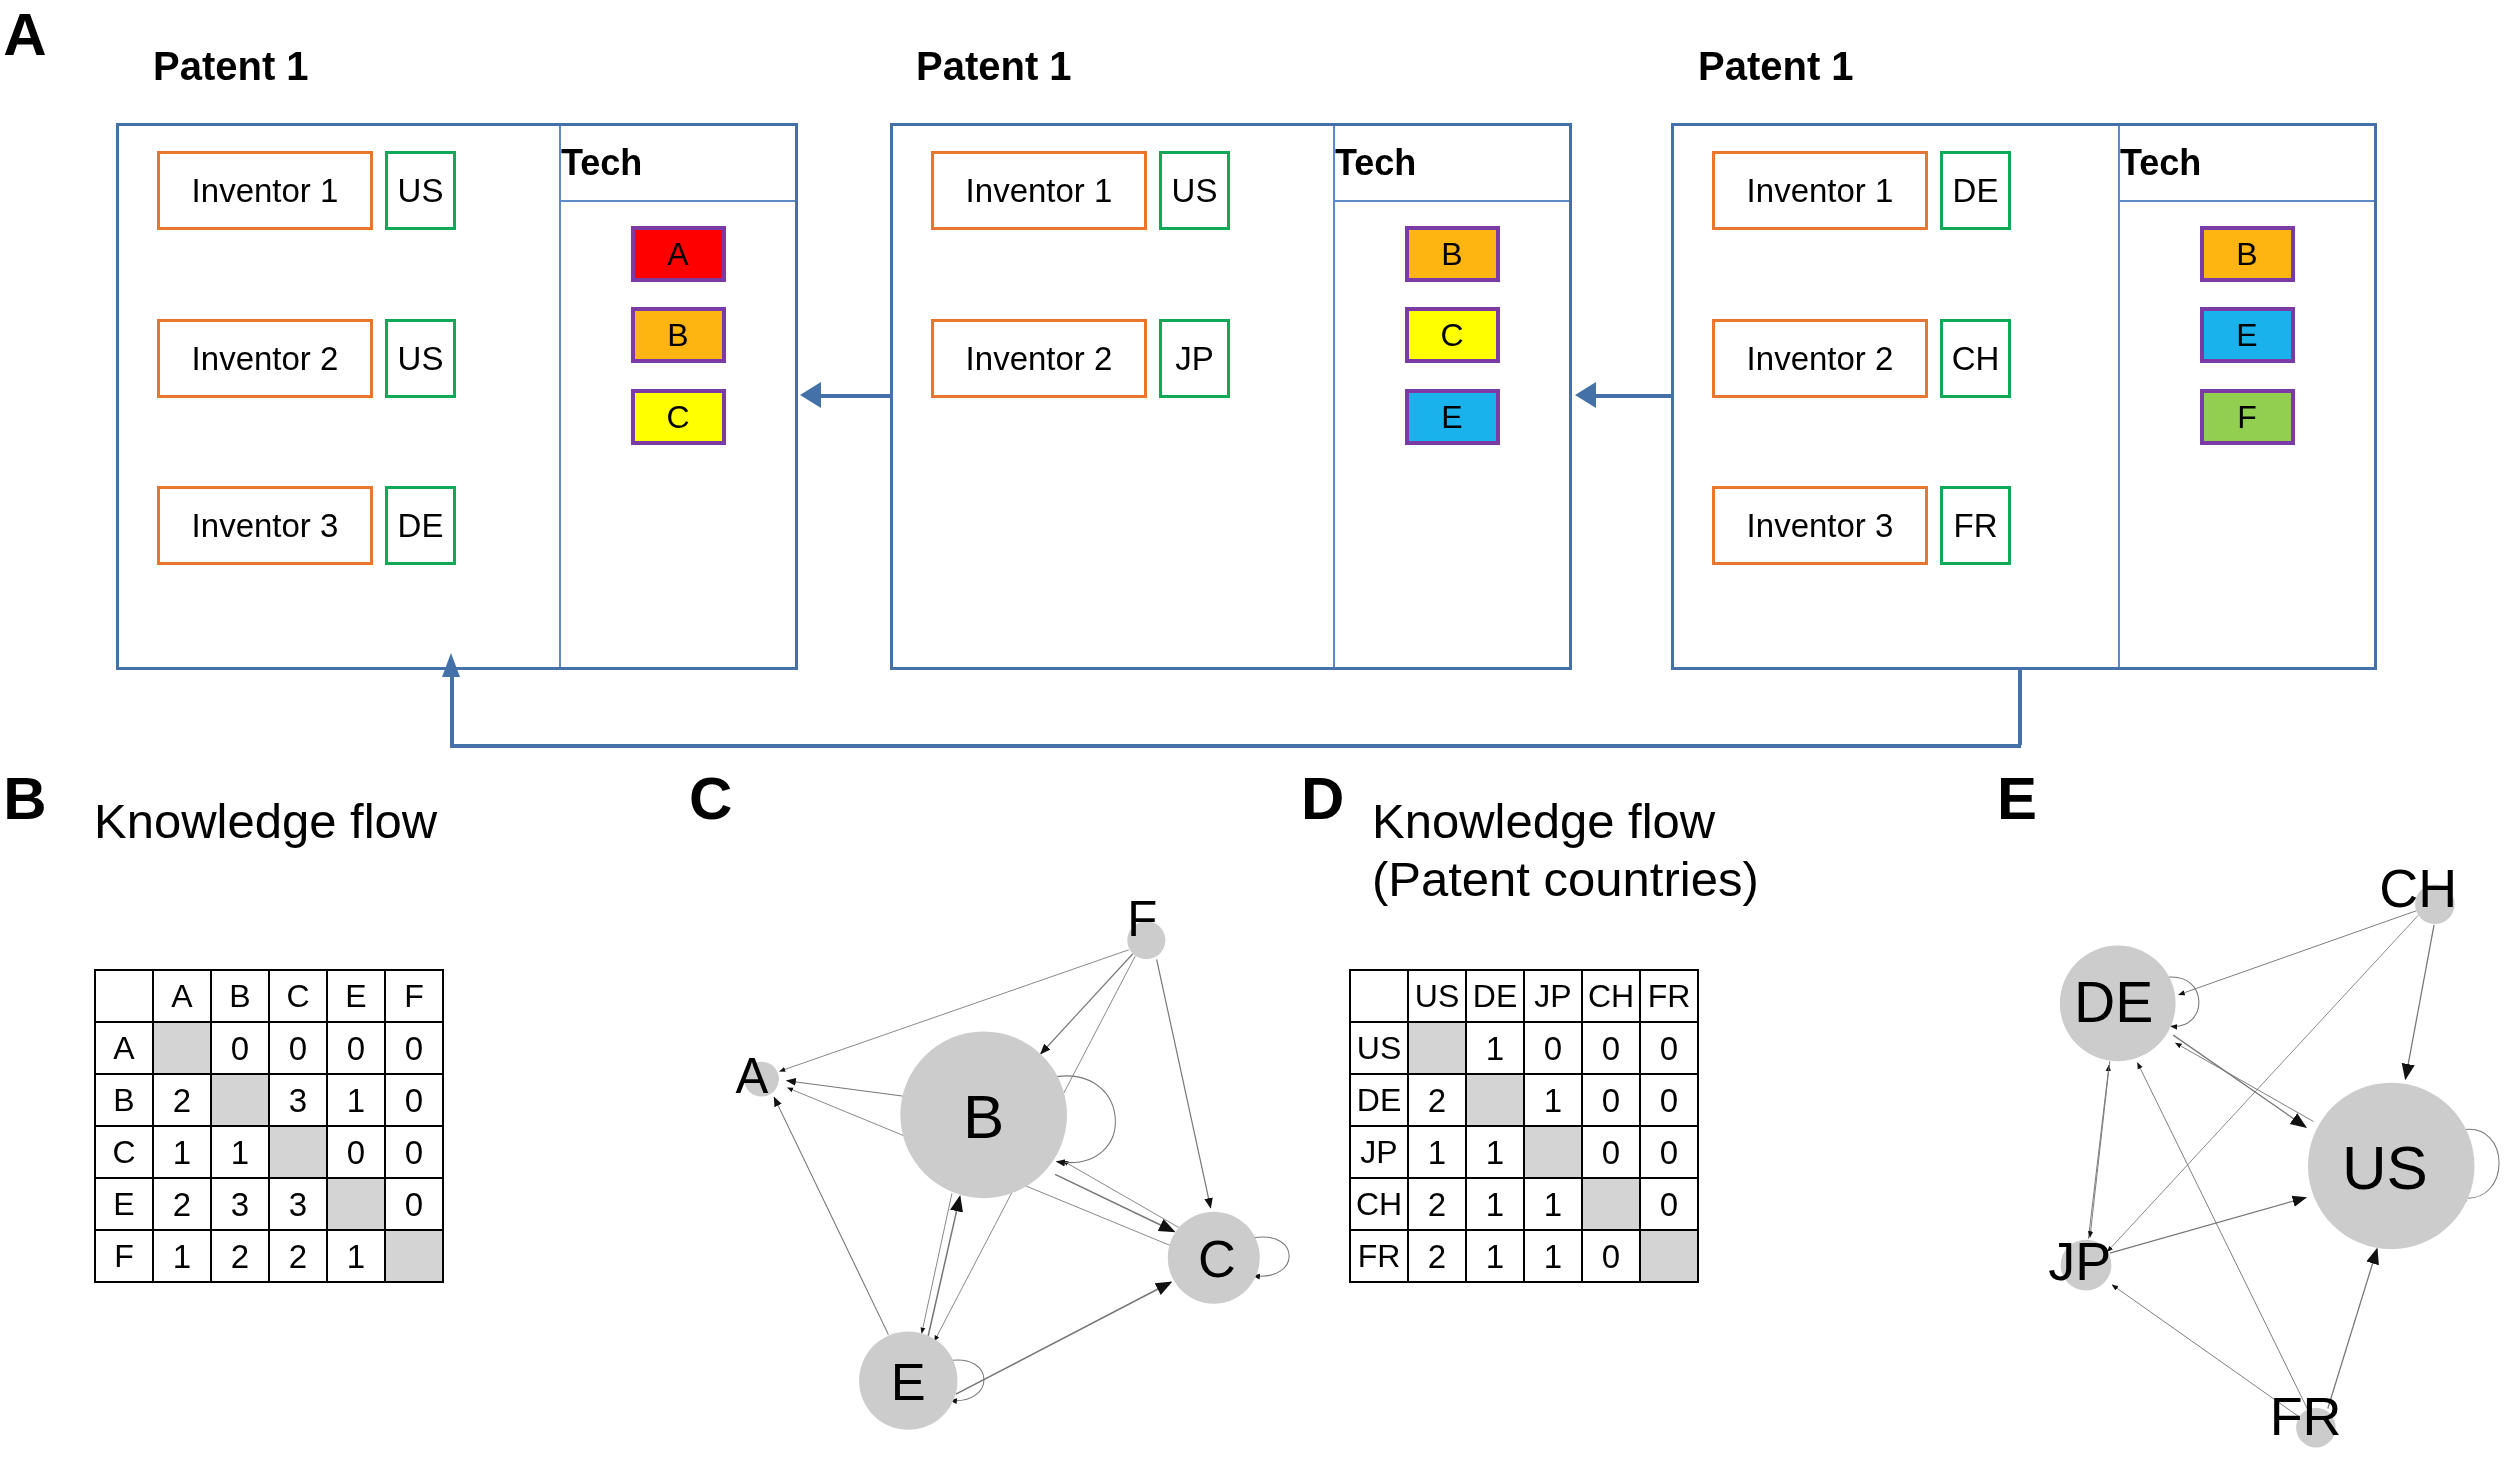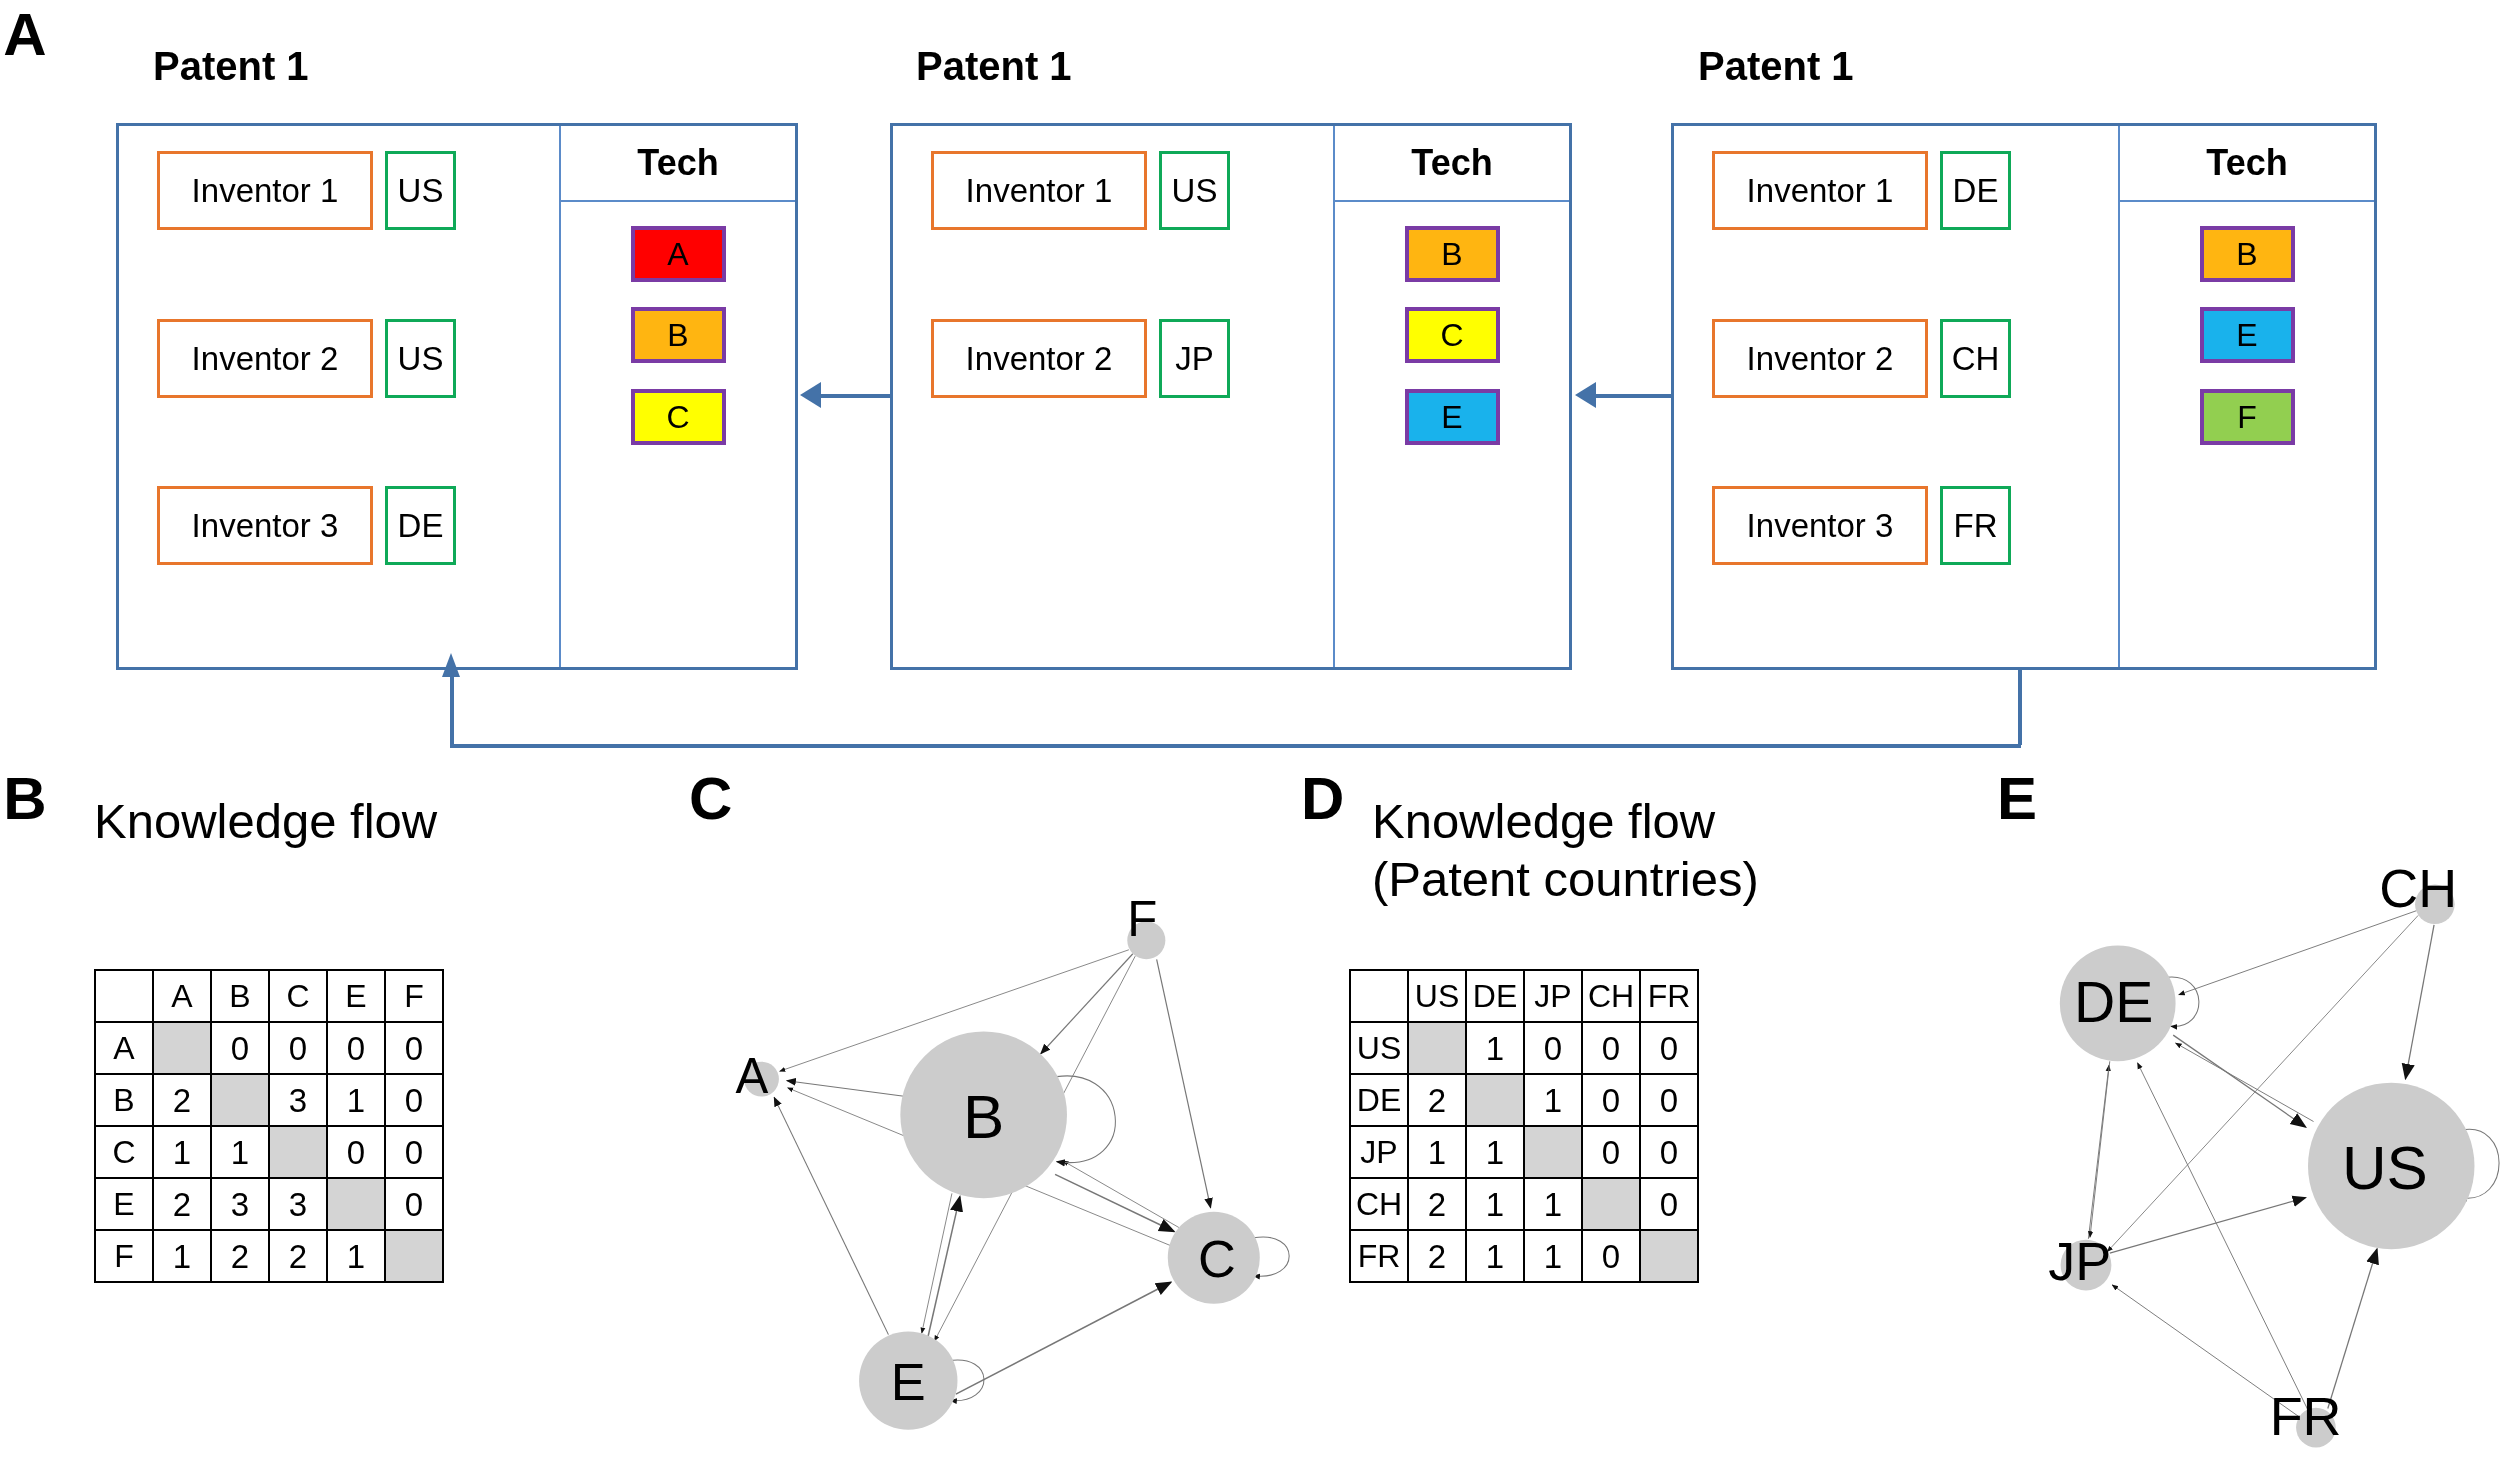--- a/index.html
+++ b/index.html
@@ -6,21 +6,21 @@
   body{width:2512px;height:1468px;position:relative;font-family:"Liberation Sans",sans-serif;color:#000;overflow:hidden;}
 
   .panel-letter{position:absolute;font-weight:bold;font-size:60px;line-height:1;letter-spacing:-0.8px;}
 
   
   #panelA{position:absolute;left:0;top:0;width:2512px;height:762px;}
   .patent-title{position:absolute;font-weight:bold;font-size:40px;line-height:1;white-space:nowrap;}
   .patent-box{position:absolute;border:3.2px solid #4472A8;box-sizing:border-box;display:flex;}
   .patent-left{flex:0 0 auto;box-sizing:border-box;position:relative;}
   .patent-right{flex:1 1 auto;box-sizing:border-box;border-left:2.4px solid #5B8BC9;position:relative;display:flex;flex-direction:column;}
-  .tech-head{box-sizing:border-box;border-bottom:2.4px solid #5B8BC9;display:flex;align-items:center;justify-content:center;}
+  .tech-head{box-sizing:border-box;border-bottom:2.4px solid #5B8BC9;display:flex;align-items:center;justify-content:flex-start;}
   .tech-head span{font-weight:bold;font-size:36px;line-height:1;}
   .tech-body{flex:1 1 auto;display:flex;flex-direction:column;align-items:center;justify-content:flex-start;padding-top:24px;gap:25.4px;}
   .tech-chip{width:95px;height:56px;border:4px solid #7A3BA5;box-sizing:border-box;display:flex;align-items:center;justify-content:center;font-size:32px;line-height:1;}
   .inv-row{display:flex;align-items:stretch;gap:12px;position:absolute;}
   .inv-name{border:3.2px solid #E8762C;box-sizing:border-box;display:flex;align-items:center;justify-content:center;font-size:33px;line-height:1;width:216px;height:79px;}
   .inv-ctry{border:3.2px solid #0FA958;box-sizing:border-box;display:flex;align-items:center;justify-content:center;font-size:33px;line-height:1;width:71px;height:79px;}
 
   .arrow-h{position:absolute;height:0;border-top:4.8px solid #4472A8;}
   .arrow-head-left{position:absolute;width:0;height:0;border-top:13.5px solid transparent;border-bottom:13.5px solid transparent;border-right:21.4px solid #4472A8;}
   .arrow-head-up{position:absolute;width:0;height:0;border-left:9.5px solid transparent;border-right:9.5px solid transparent;border-bottom:24px solid #4472A8;}

